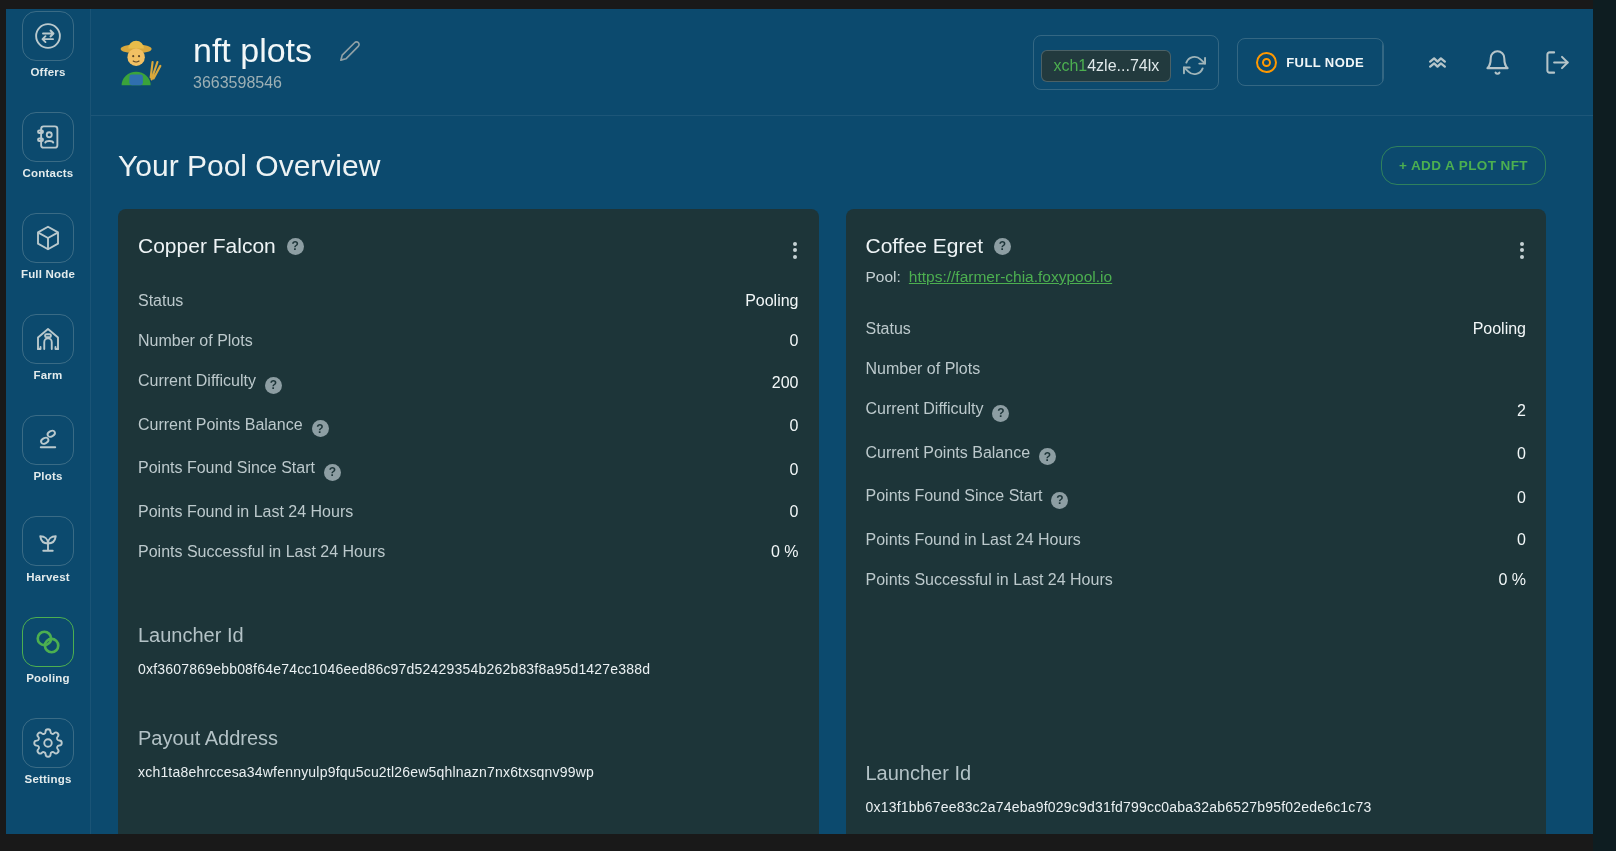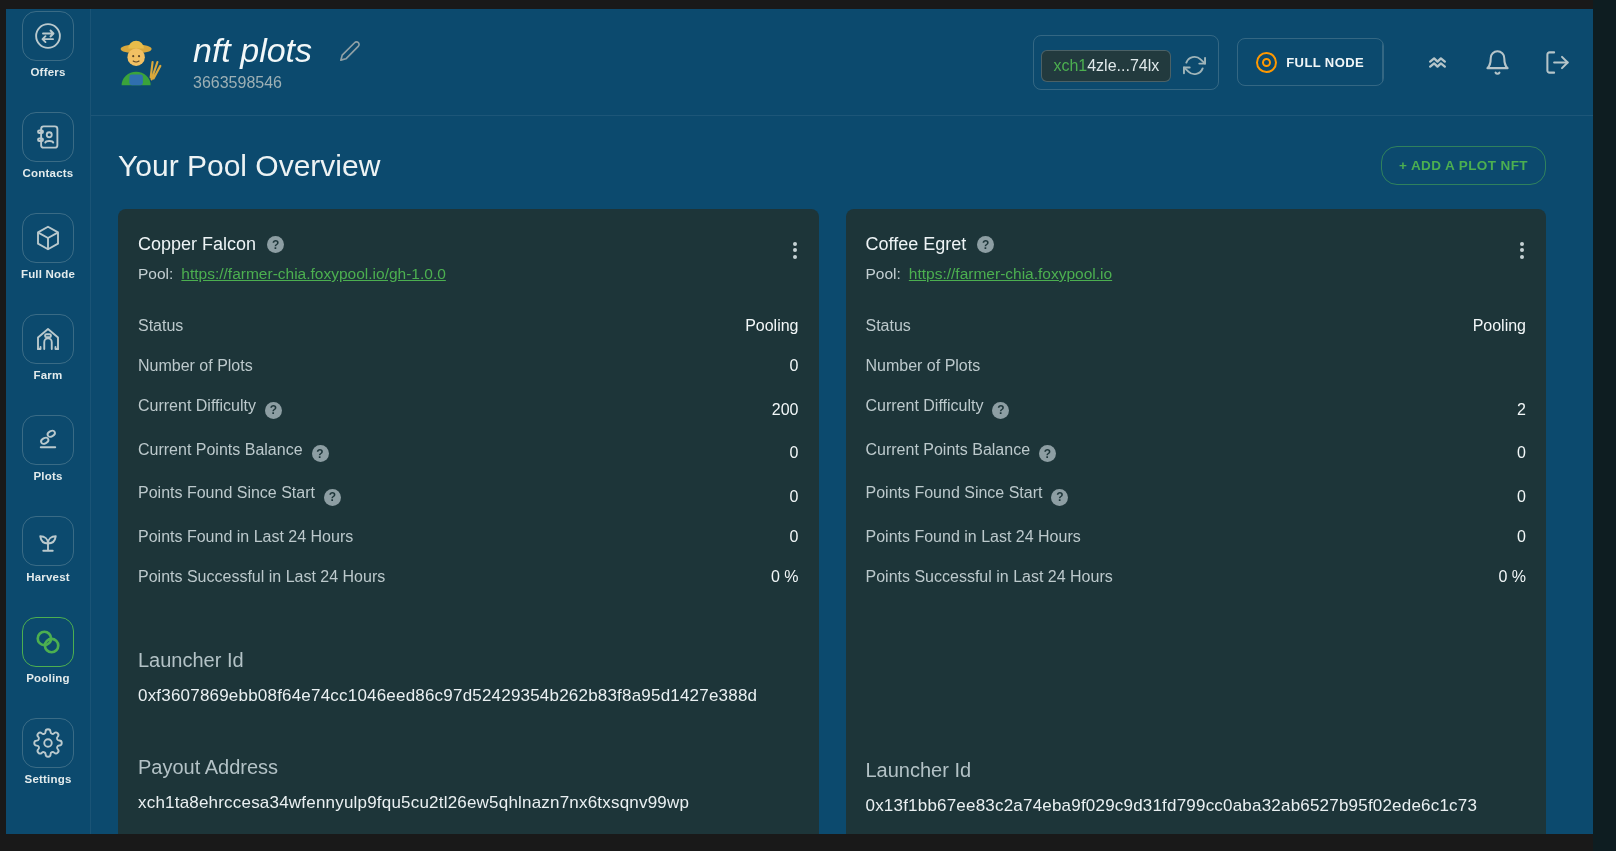--- a/index.html
+++ b/index.html
@@ -22,21 +22,21 @@
     display:flex;align-items:center;justify-content:center;}
   .nav-item.active .icon-box{border-color:#4caf50;}
   .nav-label{margin-top:5px;font-size:11.5px;font-weight:bold;color:#e3ebec;letter-spacing:0.2px;}
   .icon-box svg{display:block;}
   
   .main-col{flex:1;display:flex;flex-direction:column;min-width:0;}
   .topbar{flex:0 0 106px;display:flex;align-items:center;padding:0 22px 0 18px;
     border-bottom:1px solid rgba(255,255,255,0.07);}
   .avatar{width:62px;height:62px;margin-right:22px;flex:0 0 auto;}
   .title-block{display:flex;flex-direction:column;}
-  .title-row{display:flex;align-items:center;gap:27px;font-style:italic;}
+  .title-row{display:flex;align-items:center;gap:27px;}
   .wallet-title{margin:0;font-size:34px;font-weight:400;color:#f2f7f8;line-height:1.1;}
   .fingerprint{margin-top:4px;font-size:16px;color:#9db0b5;}
   .addr-group{margin-left:auto;display:flex;align-items:center;gap:12px;
     border:1px solid rgba(173,190,194,0.25);border-radius:8px;padding:14px 12px 7px 7px;}
   .addr-chip{background:#223a3e;border:1px solid rgba(173,190,194,0.30);border-radius:6px;
     padding:6px 11px;font-size:16px;color:#dfe8ea;cursor:pointer;}
   .addr-prefix{color:#4caf50;}
   .icon-btn{background:none;border:none;padding:0;cursor:pointer;display:flex;align-items:center;}
   .node-group{display:flex;align-items:stretch;margin-left:18px;height:46px;
     border:1px solid rgba(173,190,194,0.25);border-radius:8px;overflow:hidden;}
@@ -51,36 +51,36 @@
   .content{flex:1;padding:30px 47px 0 27px;}
   .content-head{display:flex;align-items:center;justify-content:space-between;}
   .page-title{margin:0;font-size:30px;font-weight:400;color:#edf3f4;}
   .add-btn{background:none;border:1px solid rgba(76,175,80,0.55);border-radius:16px;
     color:#4caf50;font-family:inherit;font-size:13.5px;font-weight:bold;letter-spacing:0.4px;
     padding:11px 17px;cursor:pointer;}
   .cards{margin-top:24px;display:flex;gap:27px;}
   .card{position:relative;flex:1;min-width:0;background:#1d3539;border-radius:8px;
     padding:25px 20px 60px;min-height:660px;}
   .card-title-row{display:flex;align-items:center;gap:11px;}
-  .card-title{margin:0;font-size:18px;font-weight:500;color:#eef4f6;}
+  .card-title{margin:0;font-size:21px;font-weight:500;color:#eef4f6;}
   .help{display:inline-flex;align-items:center;justify-content:center;width:17px;height:17px;
     border-radius:50%;background:#8d9ea3;color:#1d3539;font-size:12px;font-weight:bold;cursor:pointer;}
   .stat-label .help{margin-left:9px;vertical-align:-3px;}
   .kebab{position:absolute;top:24px;right:16px;background:none;border:none;padding:6px;cursor:pointer;}
   .kebab span{display:block;width:4px;height:4px;border-radius:50%;background:#c6d2d5;margin:2.5px auto;}
   .pool-row{margin-top:10px;font-size:15.5px;color:#c3cfd2;}
   .pool-link{color:#4caf50;margin-left:8px;text-decoration:underline;}
   .stats{margin-top:23px;}
-  .stat-row{display:flex;justify-content:space-between;align-items:flex-end;padding:11px 0;font-size:16px;}
+  .stat-row{display:flex;justify-content:space-between;align-items:center;padding:11px 0;font-size:16px;}
   .stat-label{color:#bcc9cc;}
   .stat-value{color:#f2f7f8;text-align:right;}
   .spacer-a{height:52px;}
   .card:nth-child(2) .spacer-a{height:162px;}
   .block-label{color:#b3c2c6;font-size:20px;}
-  .block-value{margin-top:14px;color:#eaf0f2;font-size:17px;letter-spacing:0.2px;white-space:nowrap;}
+  .block-value{margin-top:14px;color:#eaf0f2;font-size:14px;letter-spacing:0.2px;white-space:nowrap;}
   .payout-label{margin-top:50px;}
 </style>
 </head>
 <body>
 
 <div class="band-right"></div>
 
 <div class="app">
 
   <aside class="sidebar">
@@ -259,21 +259,20 @@
           <button class="kebab">
               <span></span>
               <span></span>
               <span></span>
             </button>
 
           <div class="card-title-row">
             <h3 class="card-title">Copper Falcon</h3>
             <span class="help">?</span>
           </div>
-          <div class="pool-row"><span>Pool:</span><a class="pool-link" href="#">https://farmer-chia.foxypool.io/gh-1.0.0</a></div>
 
           <div class="stats">
             <div class="stat-row">
               <span class="stat-label"><span>Status</span></span>
               <span class="stat-value">Pooling</span>
             </div>
             <div class="stat-row">
               <span class="stat-label"><span>Number of Plots</span></span>
               <span class="stat-value">0</span>
             </div>

